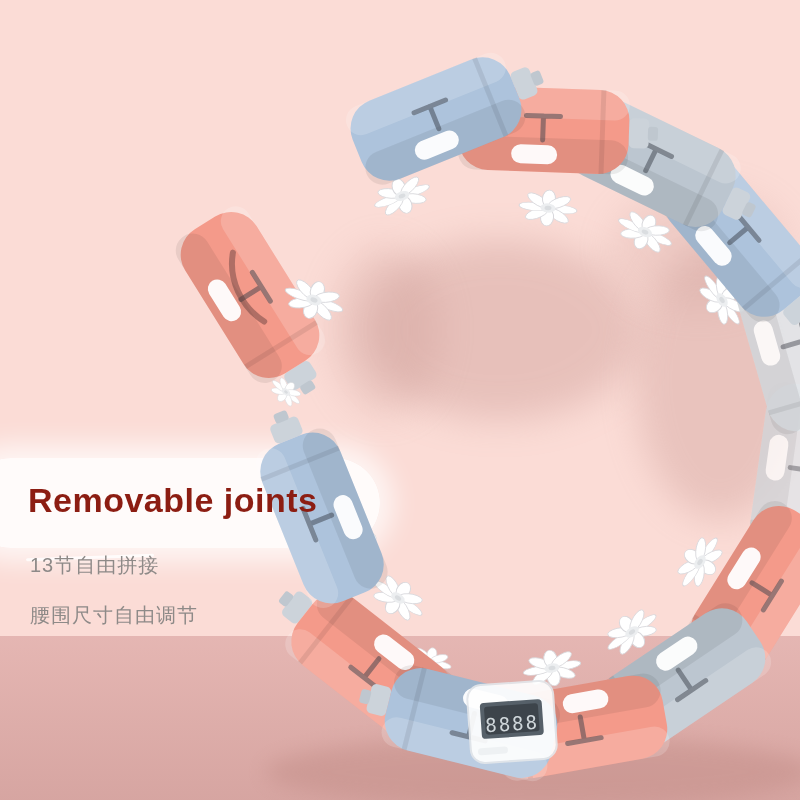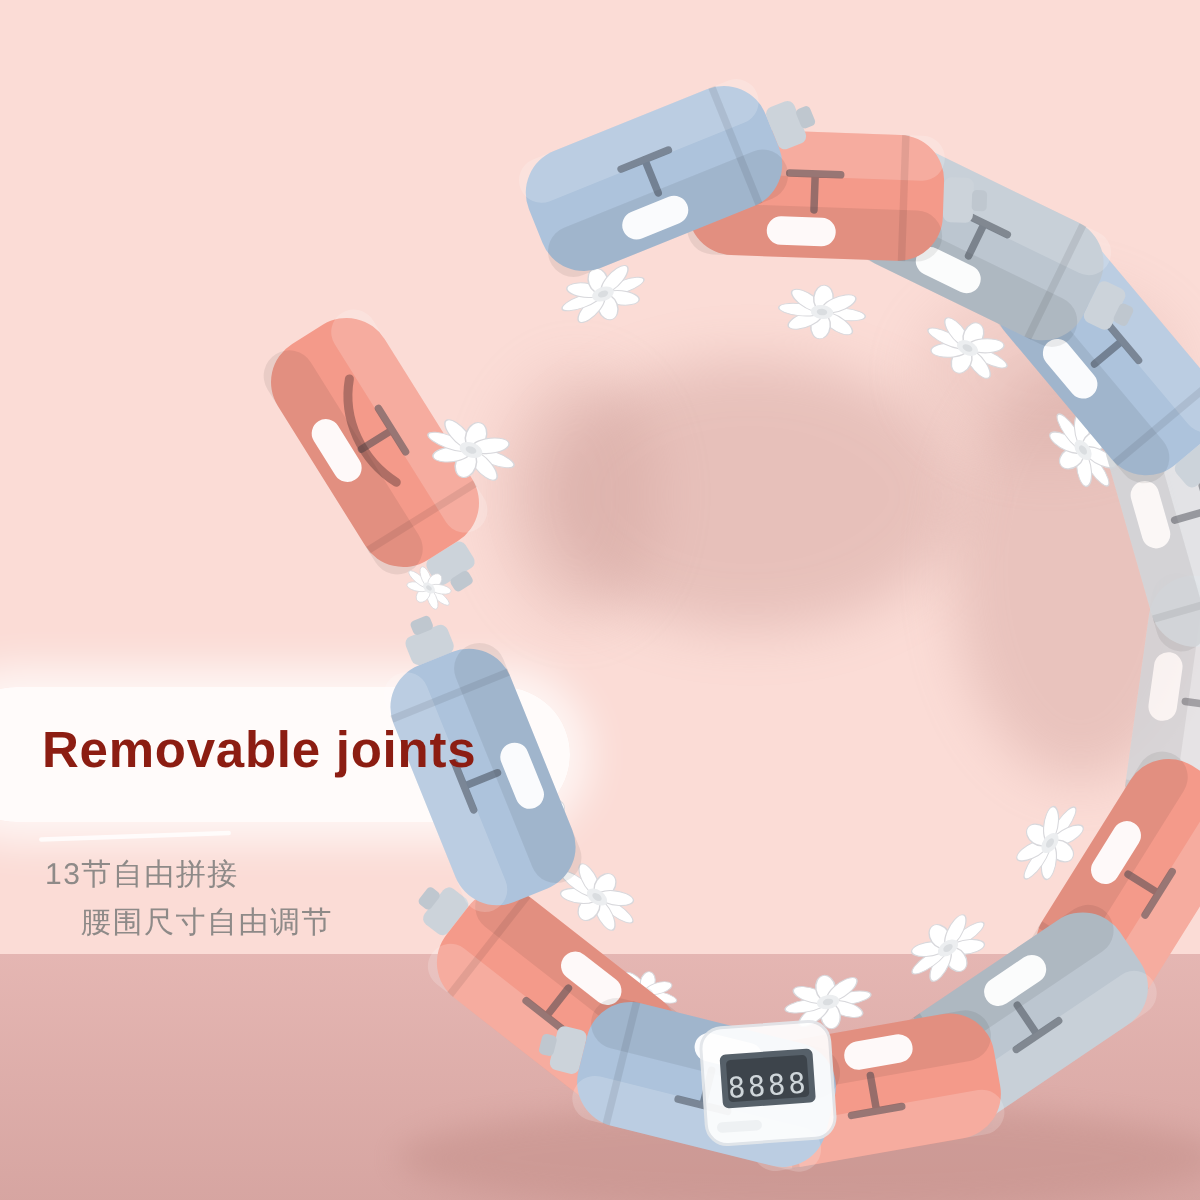--- a/index.html
+++ b/index.html
@@ -43,22 +43,22 @@
     position:absolute;left:28px;top:480px;
     font-size:34px;line-height:40px;letter-spacing:.5px;
     color:var(--headline_red);
     font-weight:bold;
   }
   .caption{
     position:absolute;left:30px;
     font-size:20px;line-height:26px;color:var(--caption_gray);
     letter-spacing:1px;
   }
-  .caption.l1{top:570px;}
-  .caption.l2{top:602px;margin-left:24px;}
+  .caption.l1{top:552px;}
+  .caption.l2{top:602px;}
   .lcd-digits{
     font-family:"DejaVu Sans Mono", monospace;
     letter-spacing:2px;
   }
 </style>
 </head>
 <body>
 
 <div class="stage">
 

